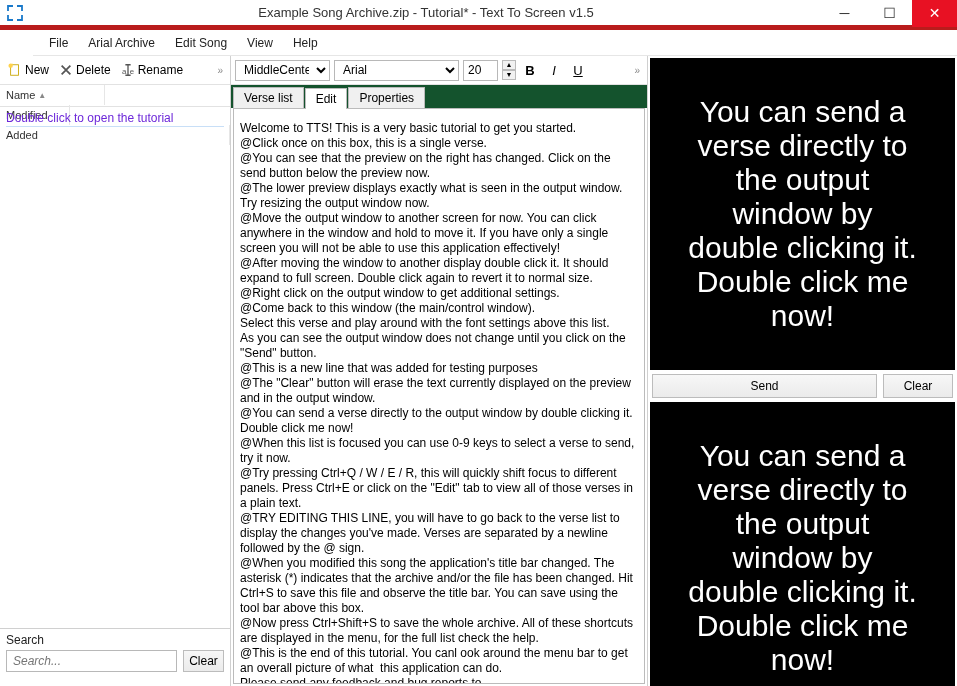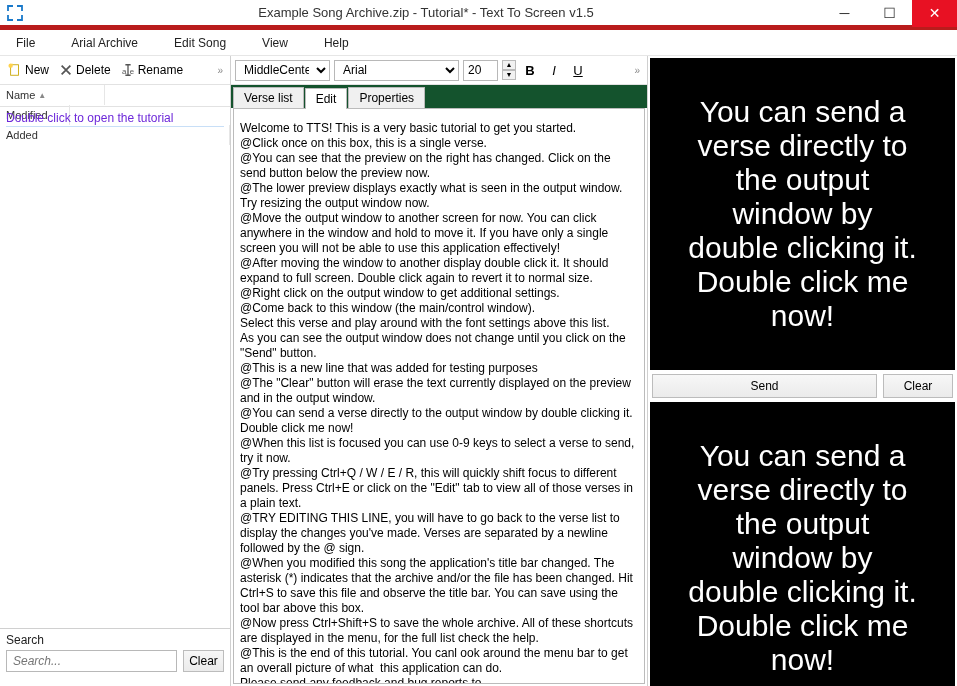--- a/index.html
+++ b/index.html
@@ -5,21 +5,21 @@
 * { box-sizing: border-box; margin: 0; padding: 0; font-family: "Segoe UI", Tahoma, sans-serif; }
 body { background: #fff; width: 957px; height: 686px; overflow: hidden; }
 
 .titlebar { height: 30px; background: #fff; border-bottom: 5px solid #b91c1c; display: flex; align-items: center; }
 .titlebar .expand-icon { width: 30px; height: 30px; display:flex; align-items:center; justify-content:center; color:#1979ca; }
 .titlebar .title { flex:1; text-align:center; font-size: 13px; color:#333; }
 .titlebar .winbtns { display:flex; }
 .titlebar .winbtn { width:45px; height:28px; display:flex; align-items:center; justify-content:center; font-size:14px; color:#333; }
 .titlebar .winbtn.close { background:#e81123; color:#fff; }
 
-.menubar { height: 26px; background:#fff; padding: 0 8px; display:flex; align-items:center; gap: 20px; border-bottom:1px solid #e6e6e6; }
+.menubar { height: 26px; background:#fff; padding: 0 8px; display:flex; align-items:center; gap: 4px; border-bottom:1px solid #e6e6e6;margin-left:33px; }
 .menubar .item { font-size:12px; color:#222; padding: 3px 8px; }
 
 .content { display:flex; height: calc(686px - 30px - 26px); }
 
 .left-pane { width: 231px; border-right:1px solid #d0d0d0; display:flex; flex-direction:column; background:#fff; }
 .toolbar-left { height: 29px; display:flex; align-items:center; gap:2px; padding: 0 4px; border-bottom:1px solid #e2e2e2; }
 .toolbar-left .tbtn { font-size:12px; display:flex; align-items:center; gap:3px; padding:2px 4px; }
 .toolbar-left .tbtn svg { width:14px; height:14px; }
 .overflow { margin-left:auto; font-size:10px; color:#888; padding:0 3px; }
 

